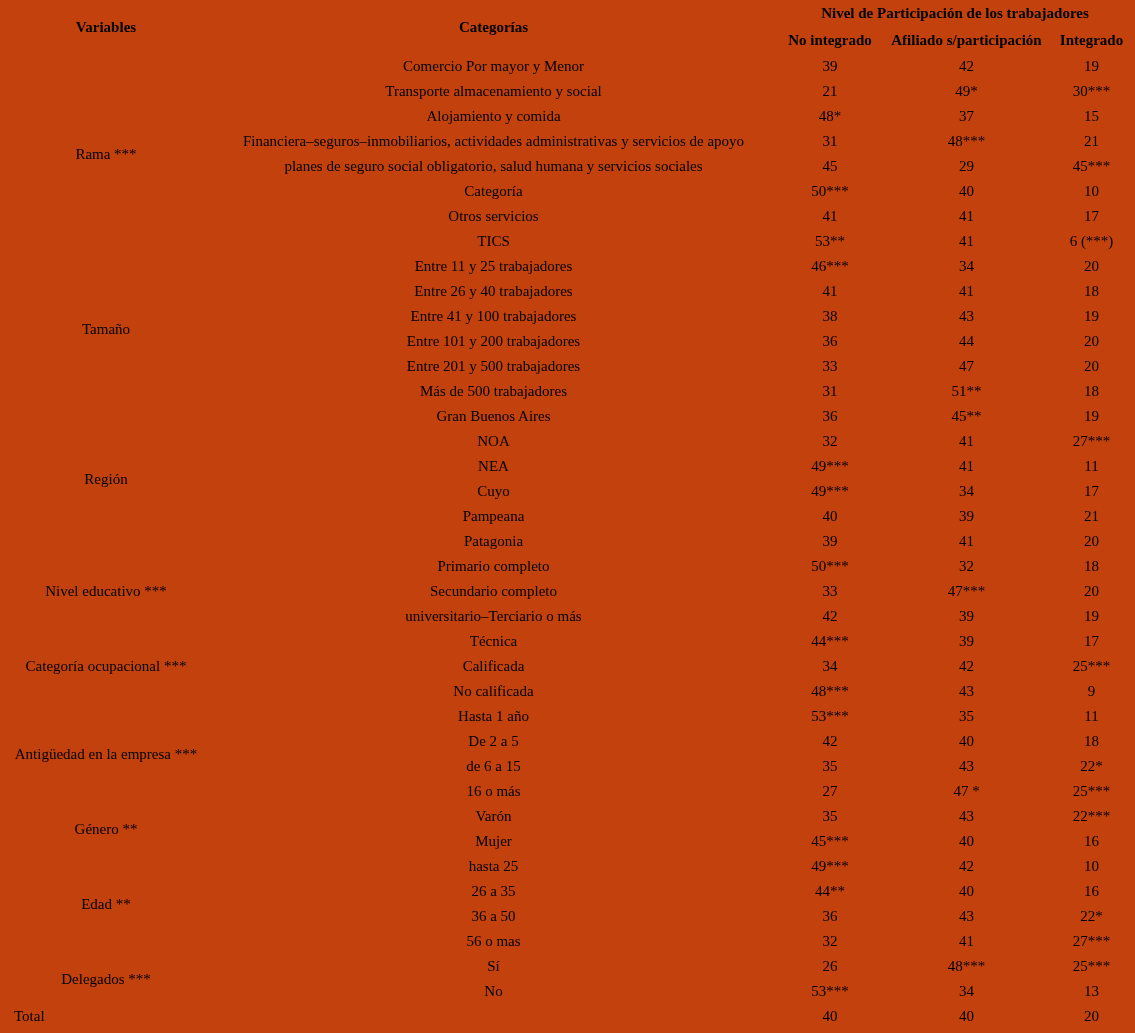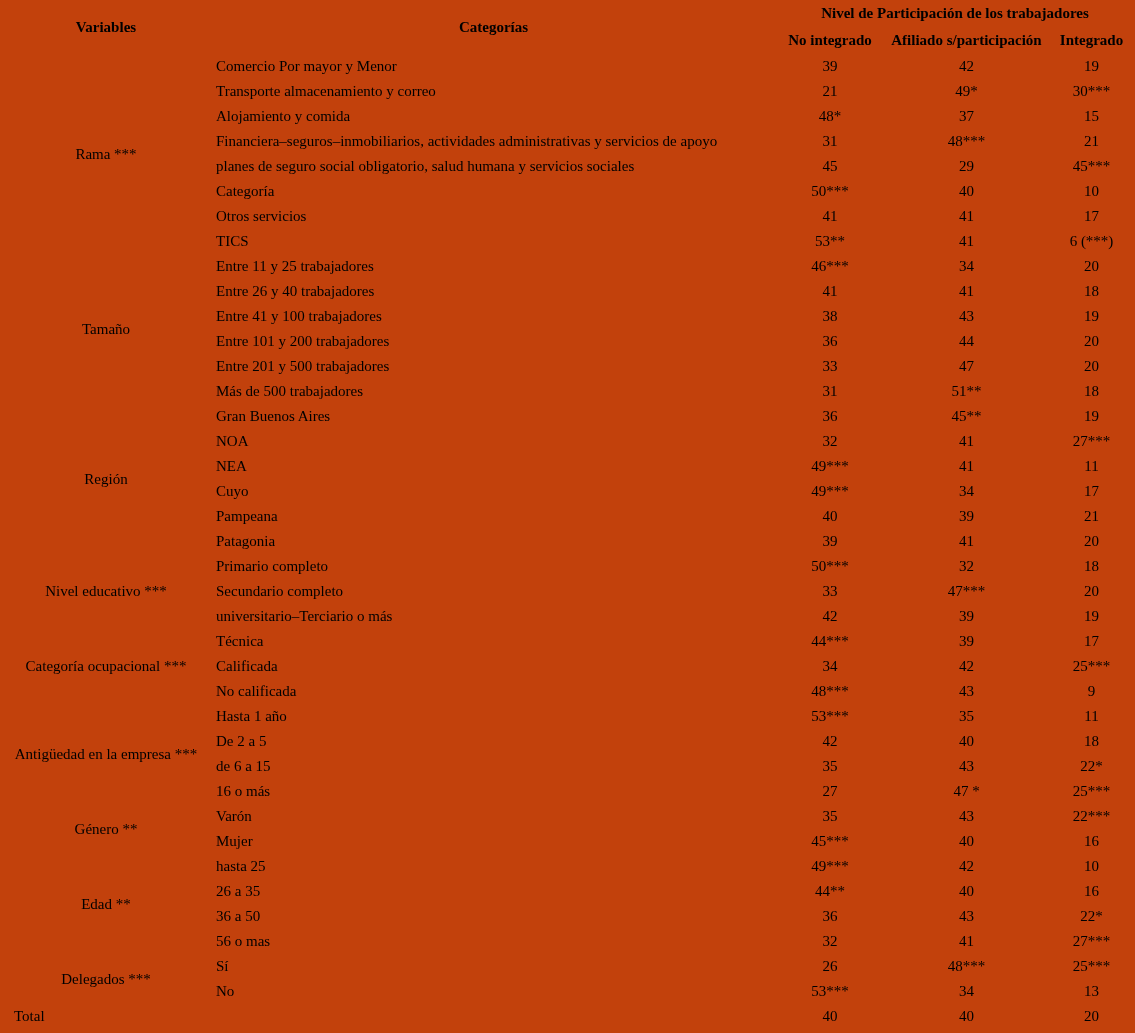--- a/index.html
+++ b/index.html
@@ -41,21 +41,21 @@
   }
   th.h-col {
     text-align: center;
     vertical-align: middle;
   }
   td.var-cell {
     text-align: center;
     vertical-align: middle;
   }
   td.cat-cell {
-    text-align: left;
+    text-align: center;
     margin-left: 45px;
   }
   td.num-cell {
     text-align: center;
   }
   td.total-cell {
     text-align: left;
     padding-left: 14px;
   }
 </style>
@@ -85,21 +85,21 @@
     </thead>
     <tbody>
         <tr>
           <td class="var-cell" rowspan="8">Rama ***</td>
           <td class="cat-cell">Comercio Por mayor y Menor</td>
           <td class="num-cell">39</td>
           <td class="num-cell">42</td>
           <td class="num-cell">19</td>
         </tr>
         <tr>
-          <td class="cat-cell">Transporte almacenamiento y correo</td>
+          <td class="cat-cell">Transporte almacenamiento y social</td>
           <td class="num-cell">21</td>
           <td class="num-cell">49*</td>
           <td class="num-cell">30***</td>
         </tr>
         <tr>
           <td class="cat-cell">Alojamiento y comida</td>
           <td class="num-cell">48*</td>
           <td class="num-cell">37</td>
           <td class="num-cell">15</td>
         </tr>

